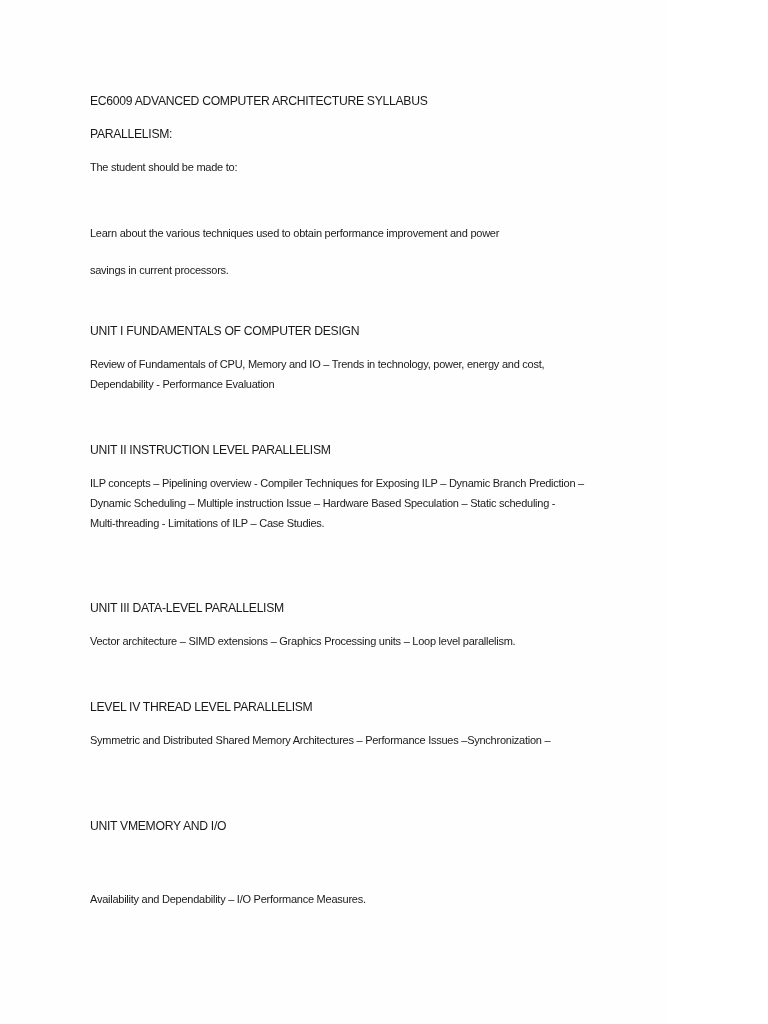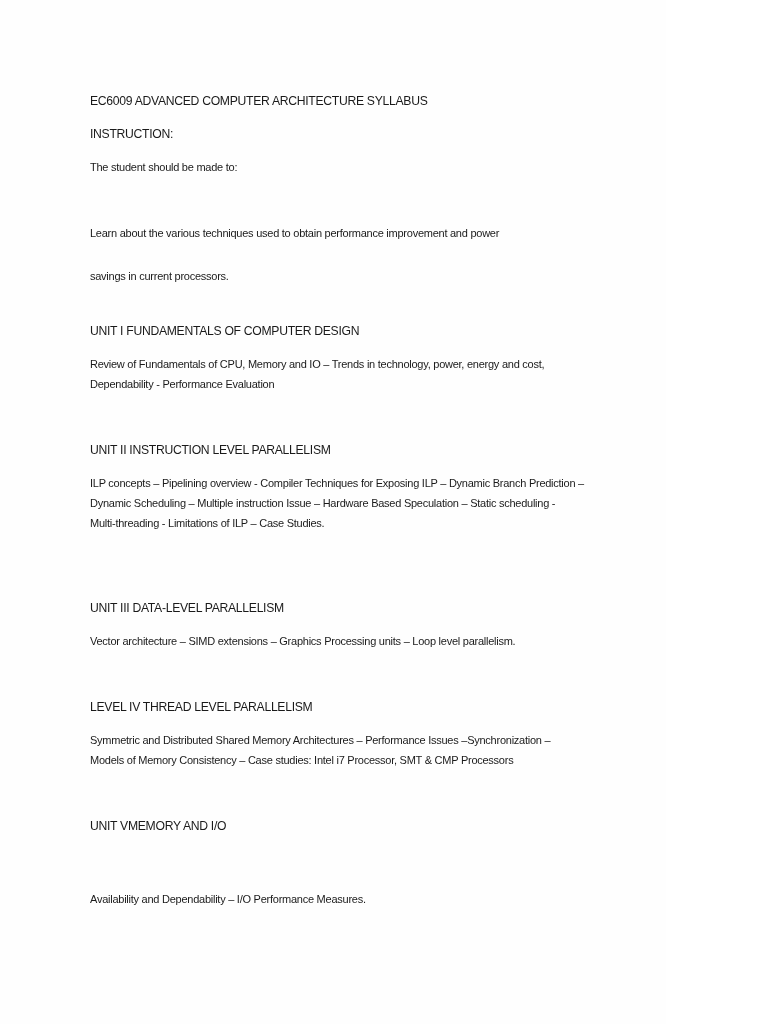--- a/index.html
+++ b/index.html
@@ -33,37 +33,36 @@
     }
     .heading { font-size: 12.2px; letter-spacing: -0.3px; }
   </style>
 </head>
 <body>
 
 <div class="page">
 
   <div class="line heading" style="top:91px">EC6009 ADVANCED COMPUTER ARCHITECTURE SYLLABUS</div>
 
-  <div class="line heading" style="top:124px">INSTRUCTION:</div>
+  <div class="line heading" style="top:124px">PARALLELISM:</div>
   <div class="line" style="top:157px">The student should be made to:</div>
   <div class="line" style="top:223px">Learn about the various techniques used to obtain performance improvement and power</div>
-  <div class="line" style="top:266px">savings in current processors.</div>
+  <div class="line" style="top:260px">savings in current processors.</div>
 
   <div class="line heading" style="top:321px">UNIT I FUNDAMENTALS OF COMPUTER DESIGN</div>
   <div class="line" style="top:354px">Review of Fundamentals of CPU, Memory and IO – Trends in technology, power, energy and cost,</div>
   <div class="line" style="top:374px">Dependability - Performance Evaluation</div>
 
   <div class="line heading" style="top:440px">UNIT II INSTRUCTION LEVEL PARALLELISM</div>
   <div class="line" style="top:473px">ILP concepts – Pipelining overview - Compiler Techniques for Exposing ILP – Dynamic Branch Prediction –</div>
   <div class="line" style="top:493px">Dynamic Scheduling – Multiple instruction Issue – Hardware Based Speculation – Static scheduling -</div>
   <div class="line" style="top:513px">Multi-threading - Limitations of ILP – Case Studies.</div>
 
   <div class="line heading" style="top:598px">UNIT III DATA-LEVEL PARALLELISM</div>
   <div class="line" style="top:631px">Vector architecture – SIMD extensions – Graphics Processing units – Loop level parallelism.</div>
 
   <div class="line heading" style="top:697px">LEVEL IV THREAD LEVEL PARALLELISM</div>
   <div class="line" style="top:730px">Symmetric and Distributed Shared Memory Architectures – Performance Issues –Synchronization –</div>
-  <div class="line" style="top:750px">Models of Memory Consistency – Case studies: Intel i7 Processor, SMT &amp; CMP Processors</div>
 
   <div class="line heading" style="top:816px">UNIT VMEMORY AND I/O</div>
   <div class="line" style="top:889px">Availability and Dependability – I/O Performance Measures.</div>
 
 </div>
 
 </body></html>

